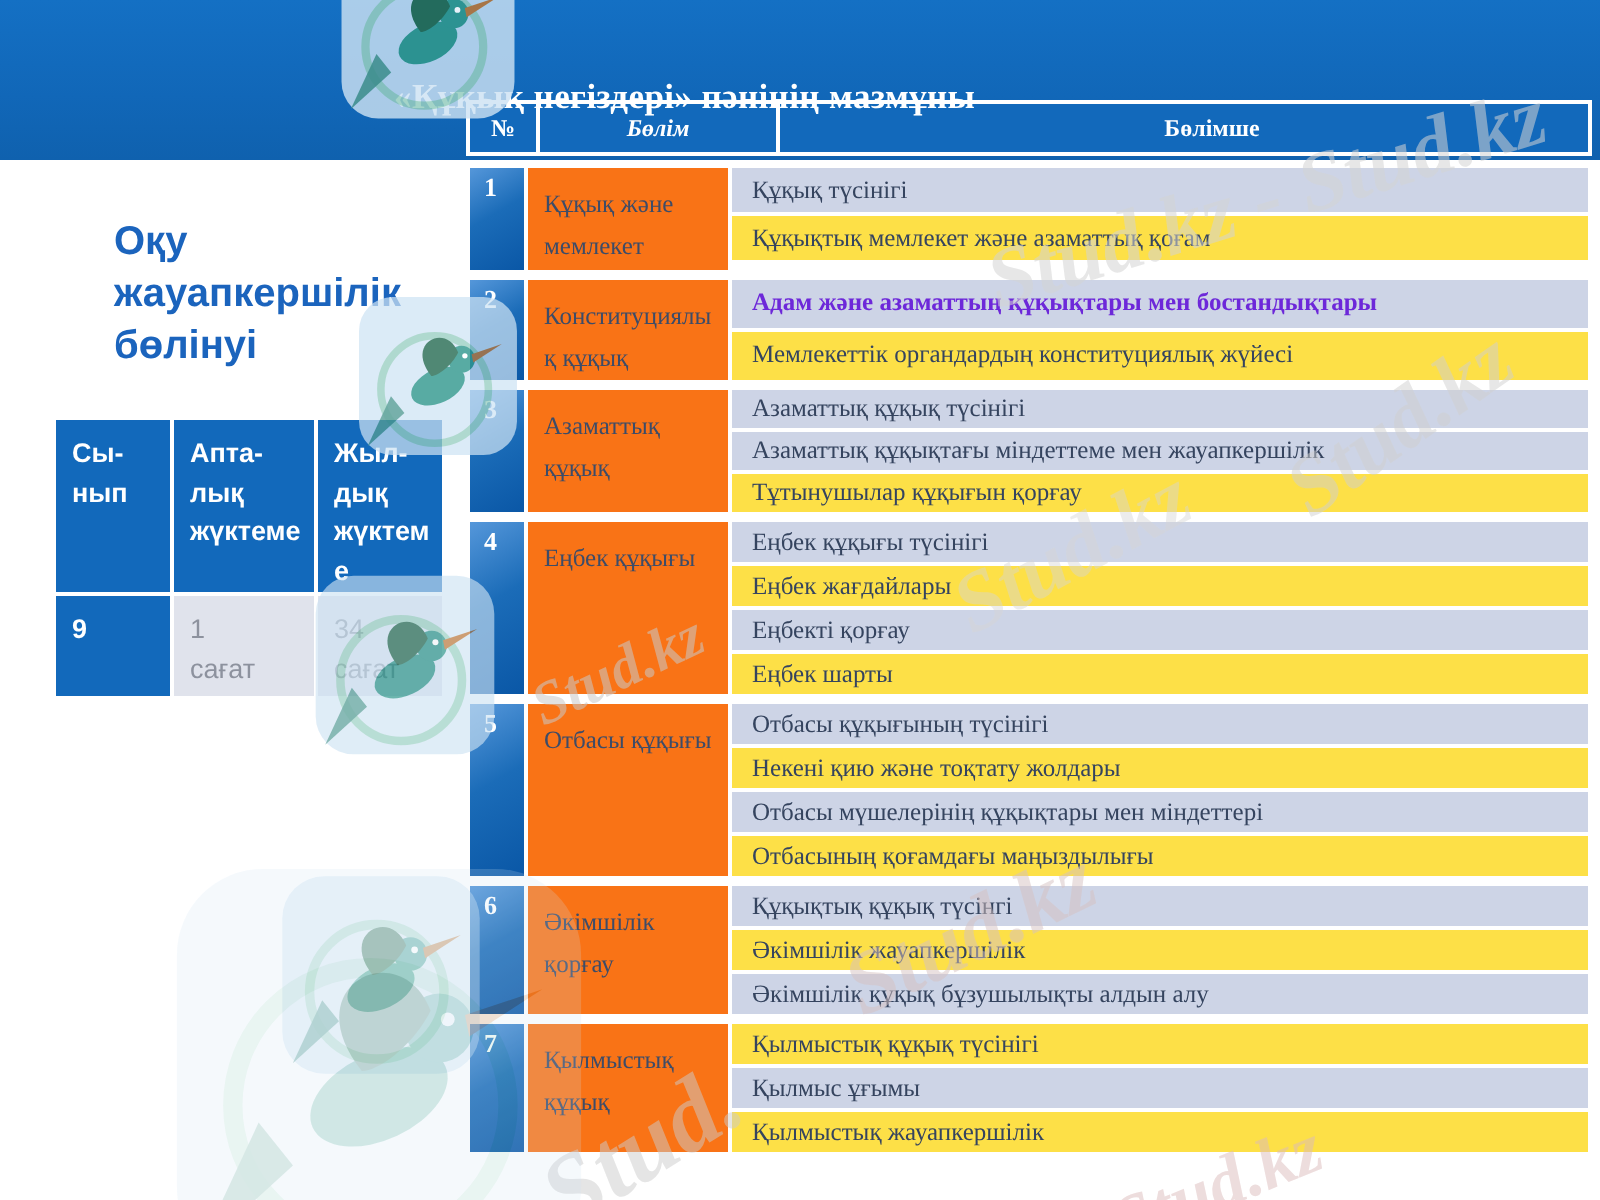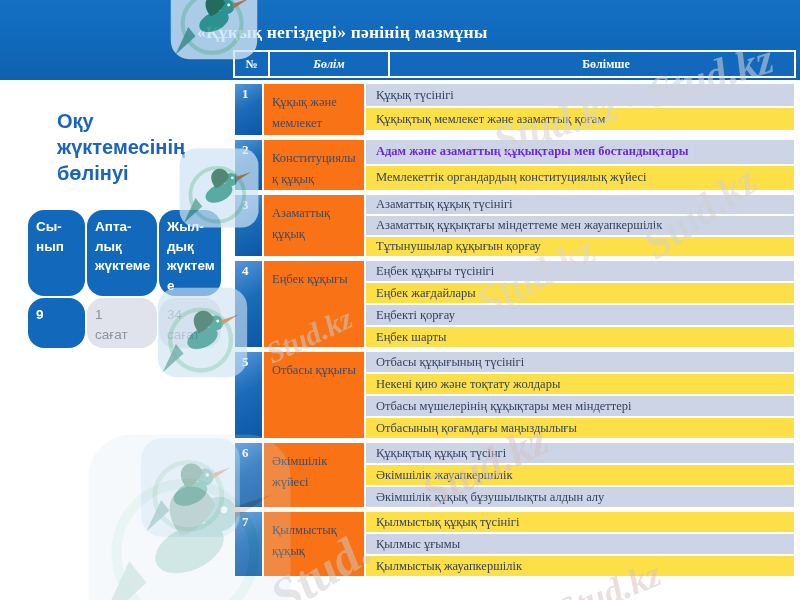--- a/index.html
+++ b/index.html
@@ -10,21 +10,21 @@
     background:#ffffff;
     font-family:"Liberation Sans",sans-serif;
   }
   
   .topbar{
     position:absolute;left:0;top:0;width:800px;height:80px;
     background:linear-gradient(180deg,#1470c4 0%,#1167b8 60%,#0f61ae 100%);
     z-index:1;
   }
   .slide-title{
-    position:absolute;left:197px;top:22px;z-index:3;
+    position:absolute;left:197px;top:38px;z-index:3;
     color:#ffffff;font-family:"Liberation Serif",serif;
     font-weight:bold;font-size:17.5px;letter-spacing:.2px;
   }
   
   .tbl-header{
     position:absolute;left:233px;top:50px;width:563px;z-index:2;
     display:flex;gap:2px;background:#ffffff;padding:2px;box-sizing:border-box;
   }
   .tbl-header .hcell{
     background:#1269bb;color:#ffffff;
@@ -69,21 +69,21 @@
   .left-heading{
     position:absolute;left:57px;top:108px;width:158px;z-index:2;
     color:#1b64bd;font-weight:bold;font-size:20px;line-height:1.3;
   }
   .load-table{
     position:absolute;left:28px;top:210px;z-index:2;
     display:grid;grid-template-columns:57px 70px 62px;gap:2px;
   }
   .load-table .cell{
     box-sizing:border-box;white-space:pre-line;line-height:1.45;
-    font-size:13.5px;padding:7px 2px 0 8px;border-radius:16px;
+    font-size:13.5px;padding:7px 2px 0 8px;
   }
   .load-table .head{
     background:#1269bb;color:#ffffff;font-weight:bold;height:86px;
   }
   .load-table .rowhead{
     background:#1269bb;color:#ffffff;font-weight:bold;height:50px;
   }
   .load-table .val{
     background:#e0e3ec;color:#8d929e;height:50px;
   }
@@ -155,40 +155,40 @@
     <div class="subs">
         <div class="subrow dark">Отбасы құқығының түсінігі</div>
         <div class="subrow light">Некені қию және тоқтату жолдары</div>
         <div class="subrow dark">Отбасы мүшелерінің құқықтары мен міндеттері</div>
         <div class="subrow light">Отбасының қоғамдағы маңыздылығы</div>
       </div>
   </div>
 
   <div class="section">
     <div class="num-cell">6</div>
-    <div class="title-cell">Әкімшілік жүйесі</div>
+    <div class="title-cell">Әкімшілік қорғау</div>
     <div class="subs">
         <div class="subrow dark">Құқықтық құқық түсінгі</div>
         <div class="subrow light">Әкімшілік жауапкершілік</div>
         <div class="subrow dark">Әкімшілік құқық бұзушылықты алдын алу</div>
       </div>
   </div>
 
   <div class="section">
     <div class="num-cell">7</div>
     <div class="title-cell">Қылмыстық құқық</div>
     <div class="subs">
         <div class="subrow light">Қылмыстық құқық түсінігі</div>
         <div class="subrow dark">Қылмыс ұғымы</div>
         <div class="subrow light">Қылмыстық жауапкершілік</div>
       </div>
   </div>
 </div>
 
-<div class="left-heading">Оқу жүктемесінің бөлінуі</div>
+<div class="left-heading">Оқу жауапкершілік бөлінуі</div>
 
 <div class="load-table">
   <div class="cell head">Сы-
 нып</div>
   <div class="cell head">Апта-
 лық
 жүктеме</div>
   <div class="cell head">Жыл-
 дық
 жүктем

